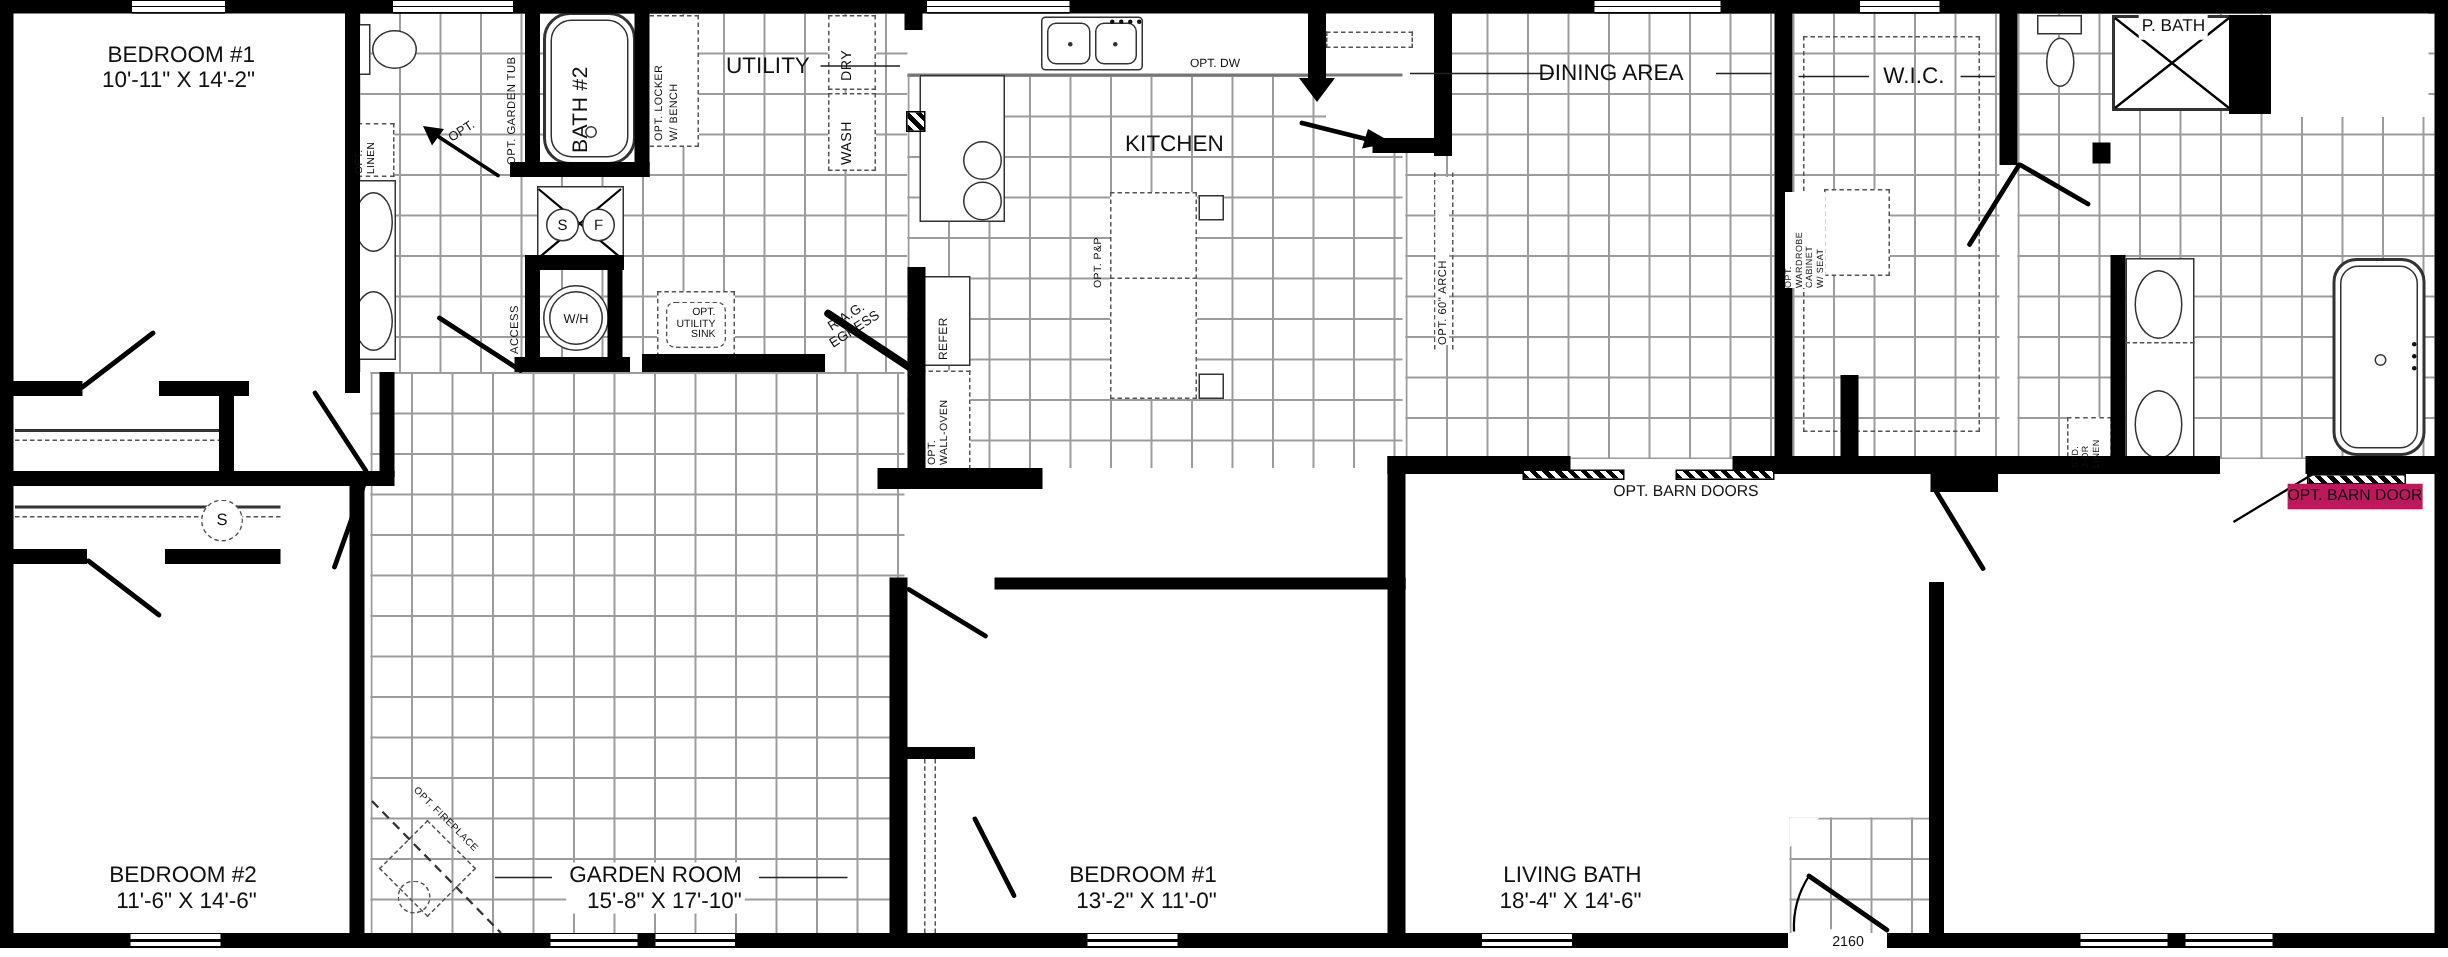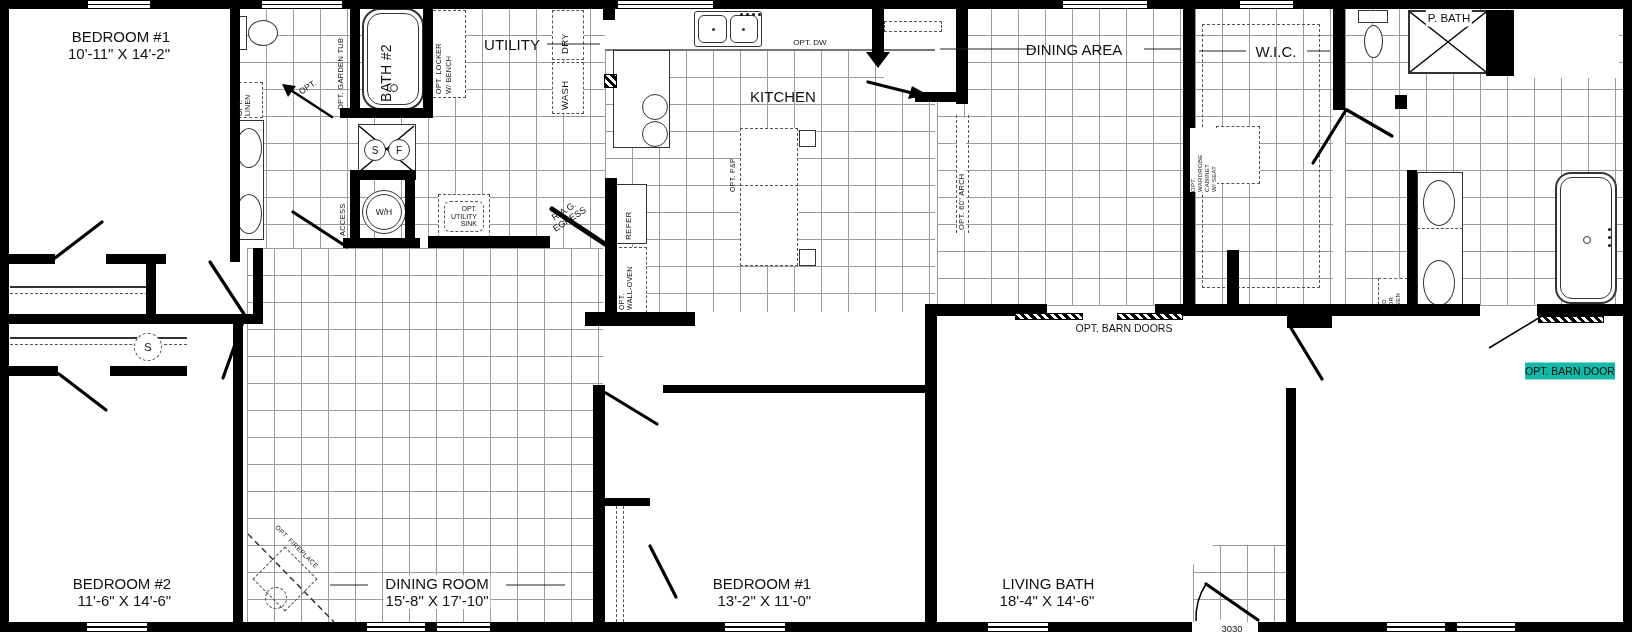--- a/index.html
+++ b/index.html
@@ -250,36 +250,36 @@
       <div>W.I.C.</div>
     </div>
   <div class="lbl" style="left:1449px;top:18px;font-size:11.5px;background:#fff;padding:0 2px;">
       <div>P. BATH</div>
     </div>
   <div class="lbl big" style="left:122px;top:592px;">
     <div>BEDROOM #2</div>
     <div>11'-6" X 14'-6"</div>
   </div>
   <div class="lbl big" style="left:437px;top:592px;background:#fff;padding:0 2px;">
-    <div>DINING ROOM</div>
+    <div>GARDEN ROOM</div>
     <div>15'-8" X 17'-10"</div>
   </div>
   <div class="lbl big" style="left:762px;top:592px;">
     <div>BEDROOM #1</div>
     <div>13'-2" X 11'-0"</div>
   </div>
   <div class="lbl big" style="left:1047px;top:592px;">
     <div>LIVING BATH</div>
     <div>18'-4" X 14'-6"</div>
   </div>
 
   <div class="lbl" style="left:810px;top:42px;font-size:8px;">OPT. DW</div>
   <div class="lbl" style="left:1103px;top:328px;font-size:10.5px;margin-left:21px;">OPT. BARN DOORS</div>
-  <div class="lbl" style="left:1570px;top:331px;font-size:10.5px;background:#14b8a6;margin-top:40px;">OPT. BARN DOOR</div>
-  <div class="lbl" style="left:1232px;top:628px;font-size:9.5px;background:#fff;padding:0 4px;">3030</div>
+  <div class="lbl" style="left:1570px;top:331px;font-size:10.5px;background:#be185d;">OPT. BARN DOOR</div>
+  <div class="lbl" style="left:1232px;top:628px;font-size:9.5px;background:#fff;padding:0 4px;">2160</div>
   <div class="lbl tiny" style="left:464px;top:216px;">
     <div>OPT.</div>
     <div>UTILITY</div>
     <div>SINK</div>
   </div>
   <div class="rot" style="left:548px;top:205px;transform:rotate(-33deg);font-size:9px;line-height:10px;">
     <div>R.A.G.</div>
     <div>EGRESS</div>
   </div>
   <div class="rot" style="left:298px;top:82px;transform:rotate(-33deg);font-size:8.5px;">OPT.</div>

